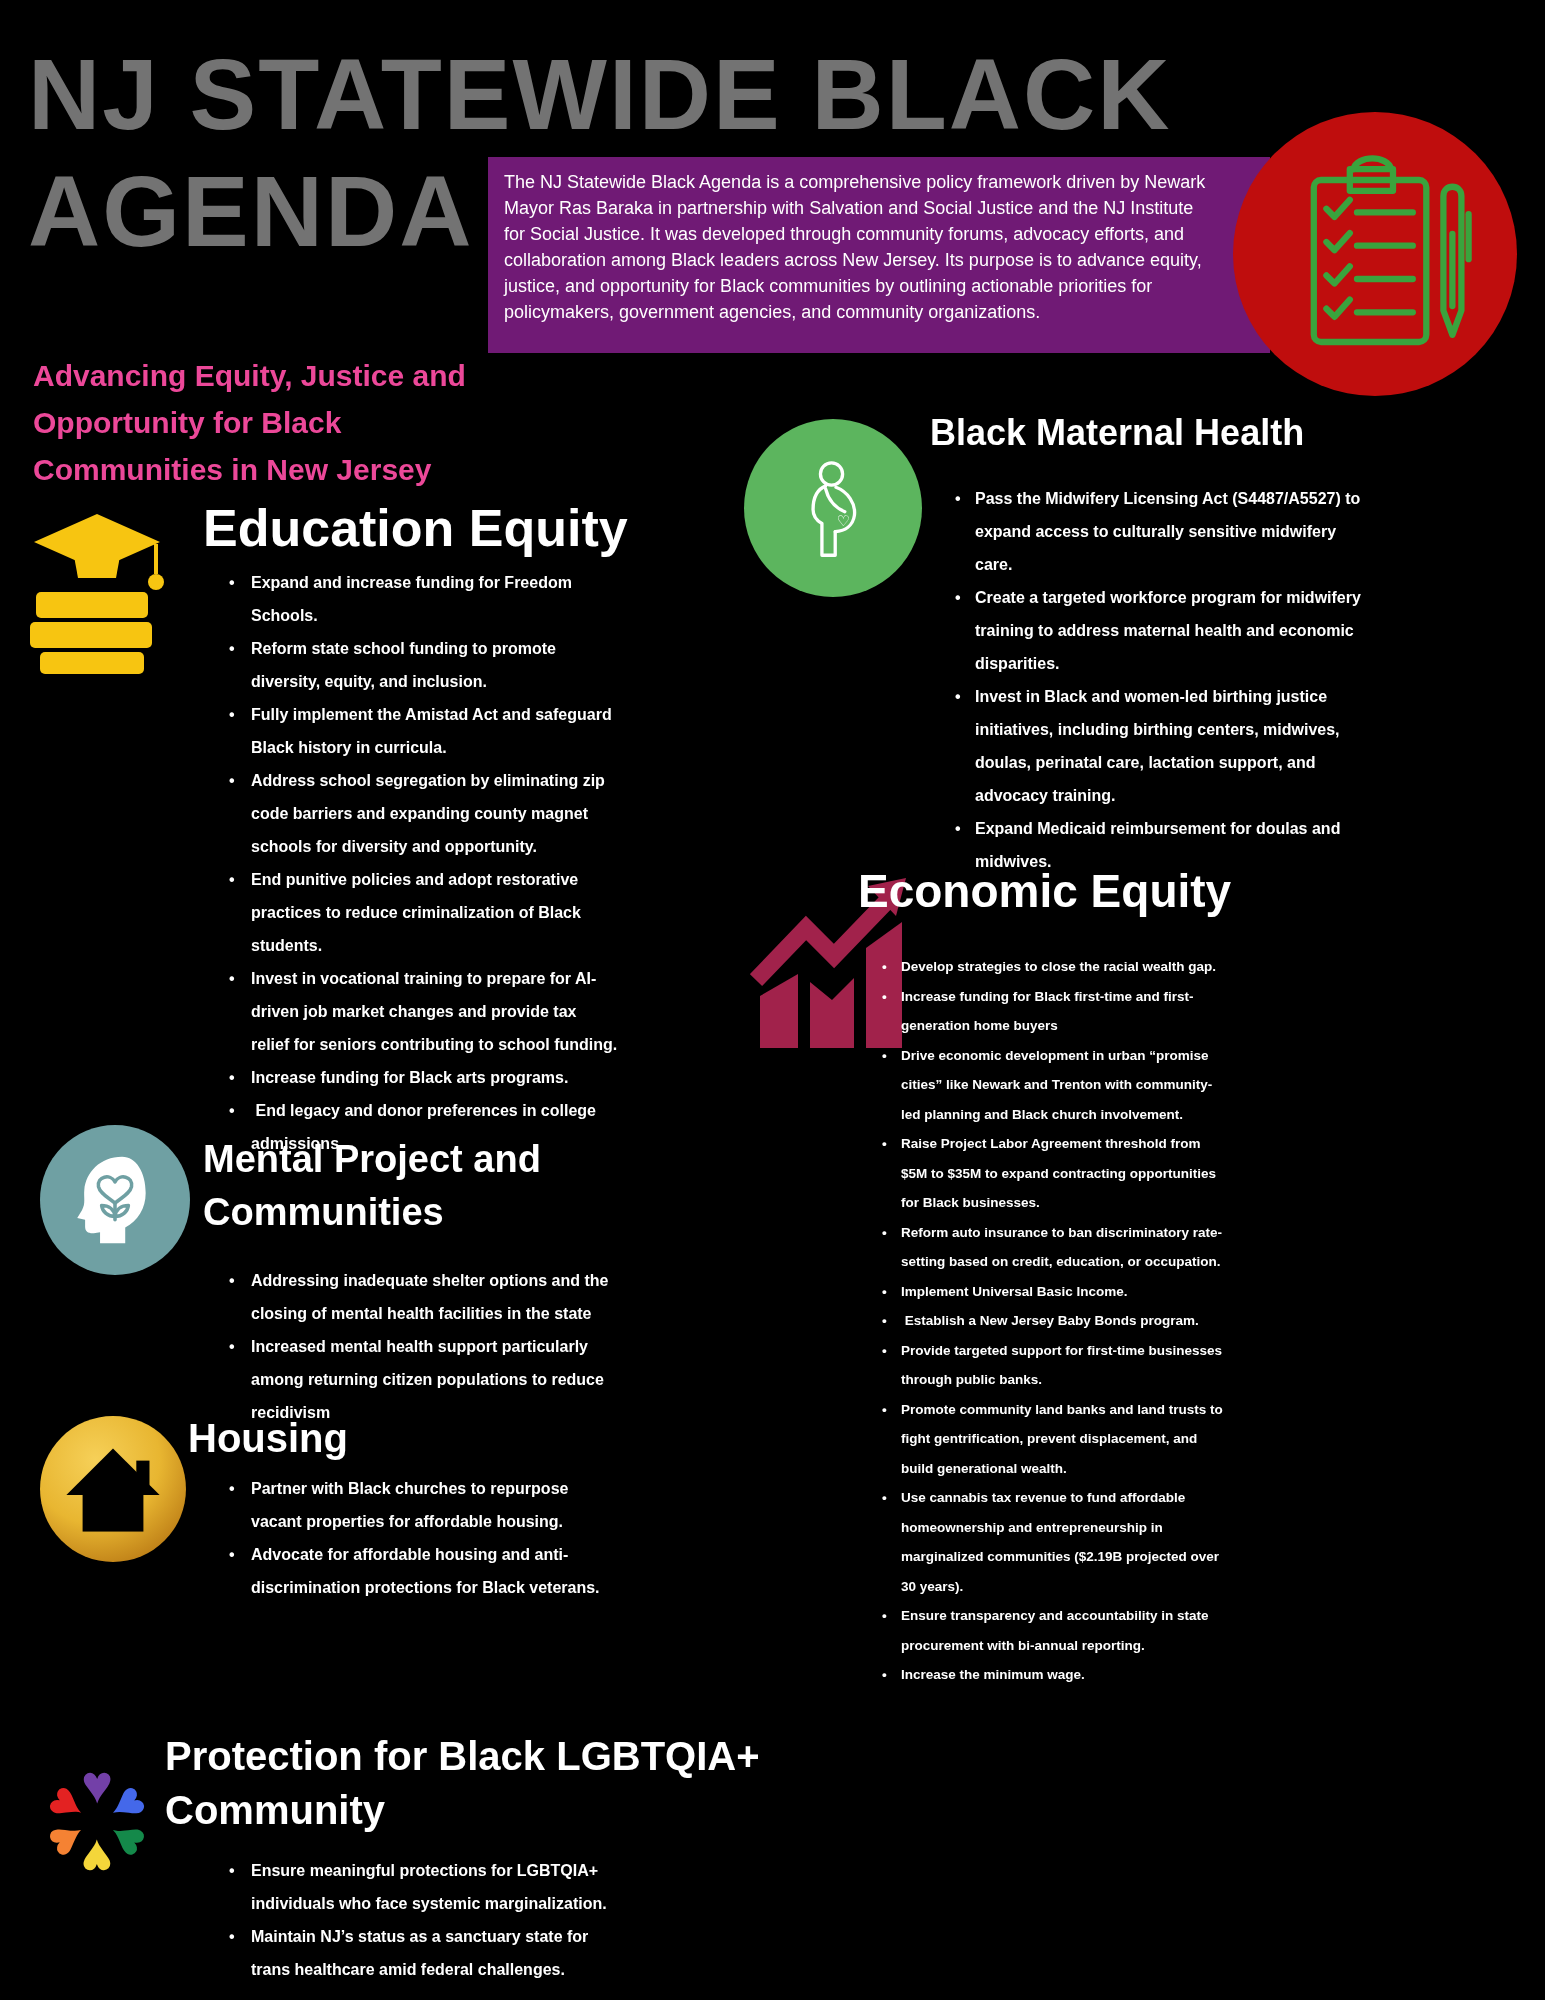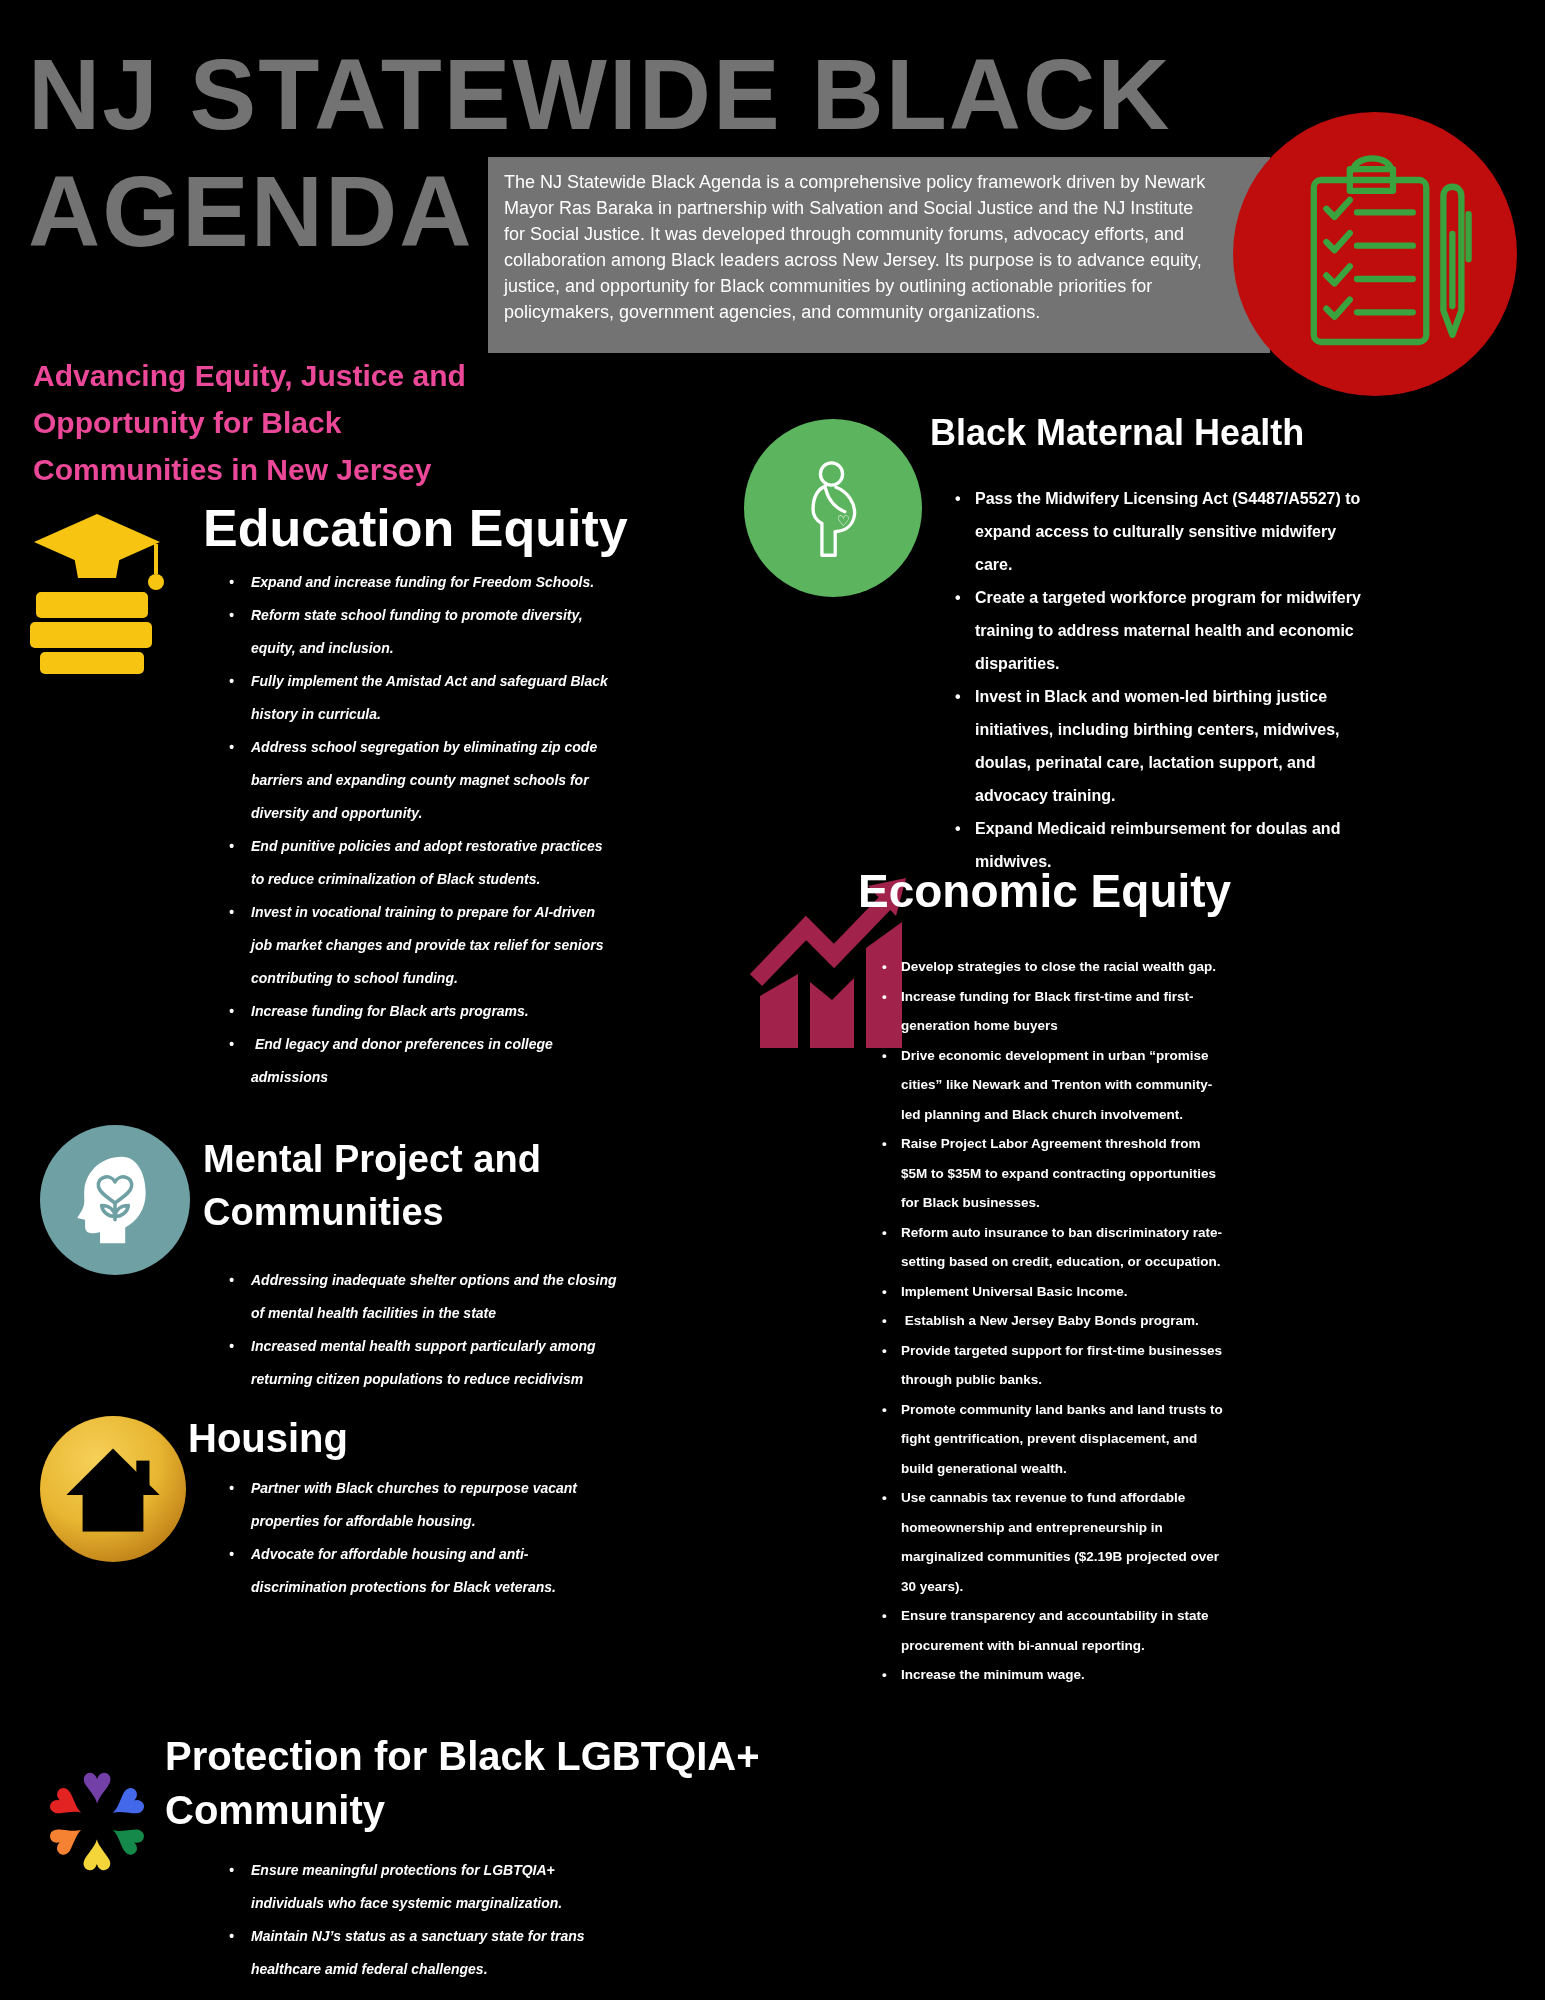--- a/index.html
+++ b/index.html
@@ -5,21 +5,21 @@
   html,body{margin:0;padding:0;background:#000;}
   body{width:1545px;height:2000px;position:relative;overflow:hidden;
        font-family:"Liberation Sans",sans-serif;color:#fff;}
   .abs{position:absolute;}
 
   
   .title{left:28px;top:36px;font-size:100px;font-weight:800;line-height:117px;
          letter-spacing:2px;color:#737373;white-space:nowrap;}
 
   
-  .intro-box{left:488px;top:157px;width:782px;height:196px;background:#737373;
+  .intro-box{left:488px;top:157px;width:782px;height:196px;background:#701a75;
              box-sizing:border-box;padding:12px 60px 12px 16px;
              font-size:18px;line-height:26px;font-weight:400;color:#fff;}
 
   
   .badge{left:1233px;top:112px;width:284px;height:284px;border-radius:50%;
          background:#bf0d0d;display:flex;align-items:center;justify-content:center;}
 
   
   .tagline{left:33px;top:352px;width:472px;font-size:30px;line-height:47px;
            font-weight:800;color:#ec4899;}
@@ -30,21 +30,21 @@
   .h-mental{left:203px;top:1133px;font-size:38px;line-height:53px;}
   .h-housing{left:188px;top:1416px;font-size:40px;}
   .h-lgbt{left:165px;top:1729px;font-size:40px;line-height:54px;}
   .h-maternal{left:930px;top:412px;font-size:36px;}
   .h-econ{left:858px;top:864px;font-size:46px;}
 
   
   ul{margin:16px;padding:0;list-style:none;}
   li{position:relative;padding-left:30px;font-weight:700;color:#fff;white-space:pre-wrap;}
   li::before{content:"\2022";position:absolute;left:8px;}
-  .list-left{font-size:14px;line-height:33px;width:398px;font-style:italic;}
+  .list-left{font-size:16px;line-height:33px;width:398px;}
   .edu-list{left:205px;top:550px;}
   .mental-list{left:205px;top:1248px;}
   .housing-list{left:205px;top:1456px;}
   .lgbt-list{left:205px;top:1838px;}
   .maternal-list{left:935px;top:466px;width:425px;font-size:16px;line-height:33px;}
   .maternal-list li{padding-left:24px;} .maternal-list li::before{left:4px;}
   .econ-list{left:863px;top:936px;width:350px;font-size:13.5px;line-height:29.5px;}
   .econ-list li{padding-left:22px;} .econ-list li::before{left:3px;}
 
   

